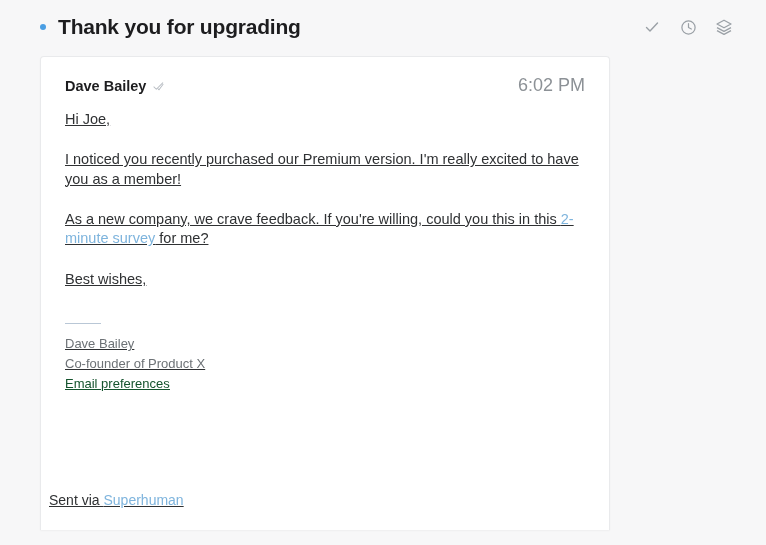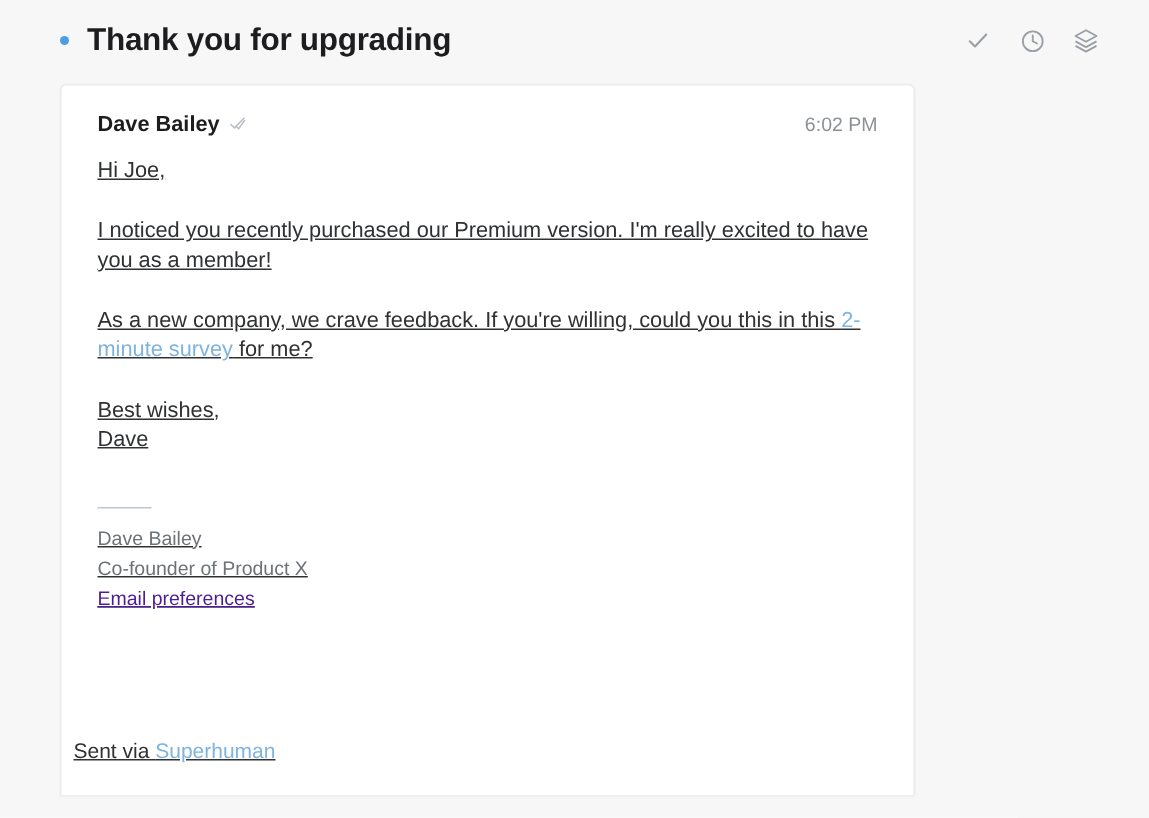--- a/index.html
+++ b/index.html
@@ -94,21 +94,21 @@
   .verified-icon {
     margin-left: 7px;
     color: #b9bec4;
     display: inline-flex;
     align-items: center;
     position: relative;
     top: 1px;
   }
   .msg-time {
     margin-left: auto;
-    font-size: 13px;
+    font-size: 18px;
     color: #8c9196;
   }
 
   .msg-body {
     padding: 14px 24px 0 24px;
     font-size: 14.5px;
     line-height: 1.35;
     color: #2f3133;
     text-decoration: underline;
   }
@@ -127,21 +127,21 @@
     font-size: 13px;
     color: #6d7276;
     line-height: 1.55;
   }
   .sig-rule {
     width: 36px;
     border-top: 1px solid #b9c7d6;
     margin-bottom: 10px;
   }
   .sig-link {
-    color: #4c1d95;
+    color: #14532d;
     text-decoration: underline;
     text-align: right;
   }
 
   .sent-via {
     position: absolute;
     left: 8px;
     bottom: 22px;
     font-size: 14px;
     color: #2f3133;
@@ -194,21 +194,20 @@
           </svg>
       </span>
       <span class="msg-time">6:02 PM</span>
     </div>
 
     <div class="msg-body">
       <p>Hi Joe,</p>
       <p>I noticed you recently purchased our Premium version. I'm really excited to have you as a member!</p>
       <p><span>As a new company, we crave feedback. If you're willing, could you this in this </span><a class="link" href="#">2-minute survey</a><span> for me?</span></p>
       <p class="tight">Best wishes,</p>
-      <p>Dave</p>
 
       <div class="sig-block">
         <div class="sig-rule"></div>
         <div>Dave Bailey</div>
         <div>Co-founder of Product X</div>
         <a class="sig-link" href="#">Email preferences</a>
       </div>
     </div>
 
     <div class="sent-via">

